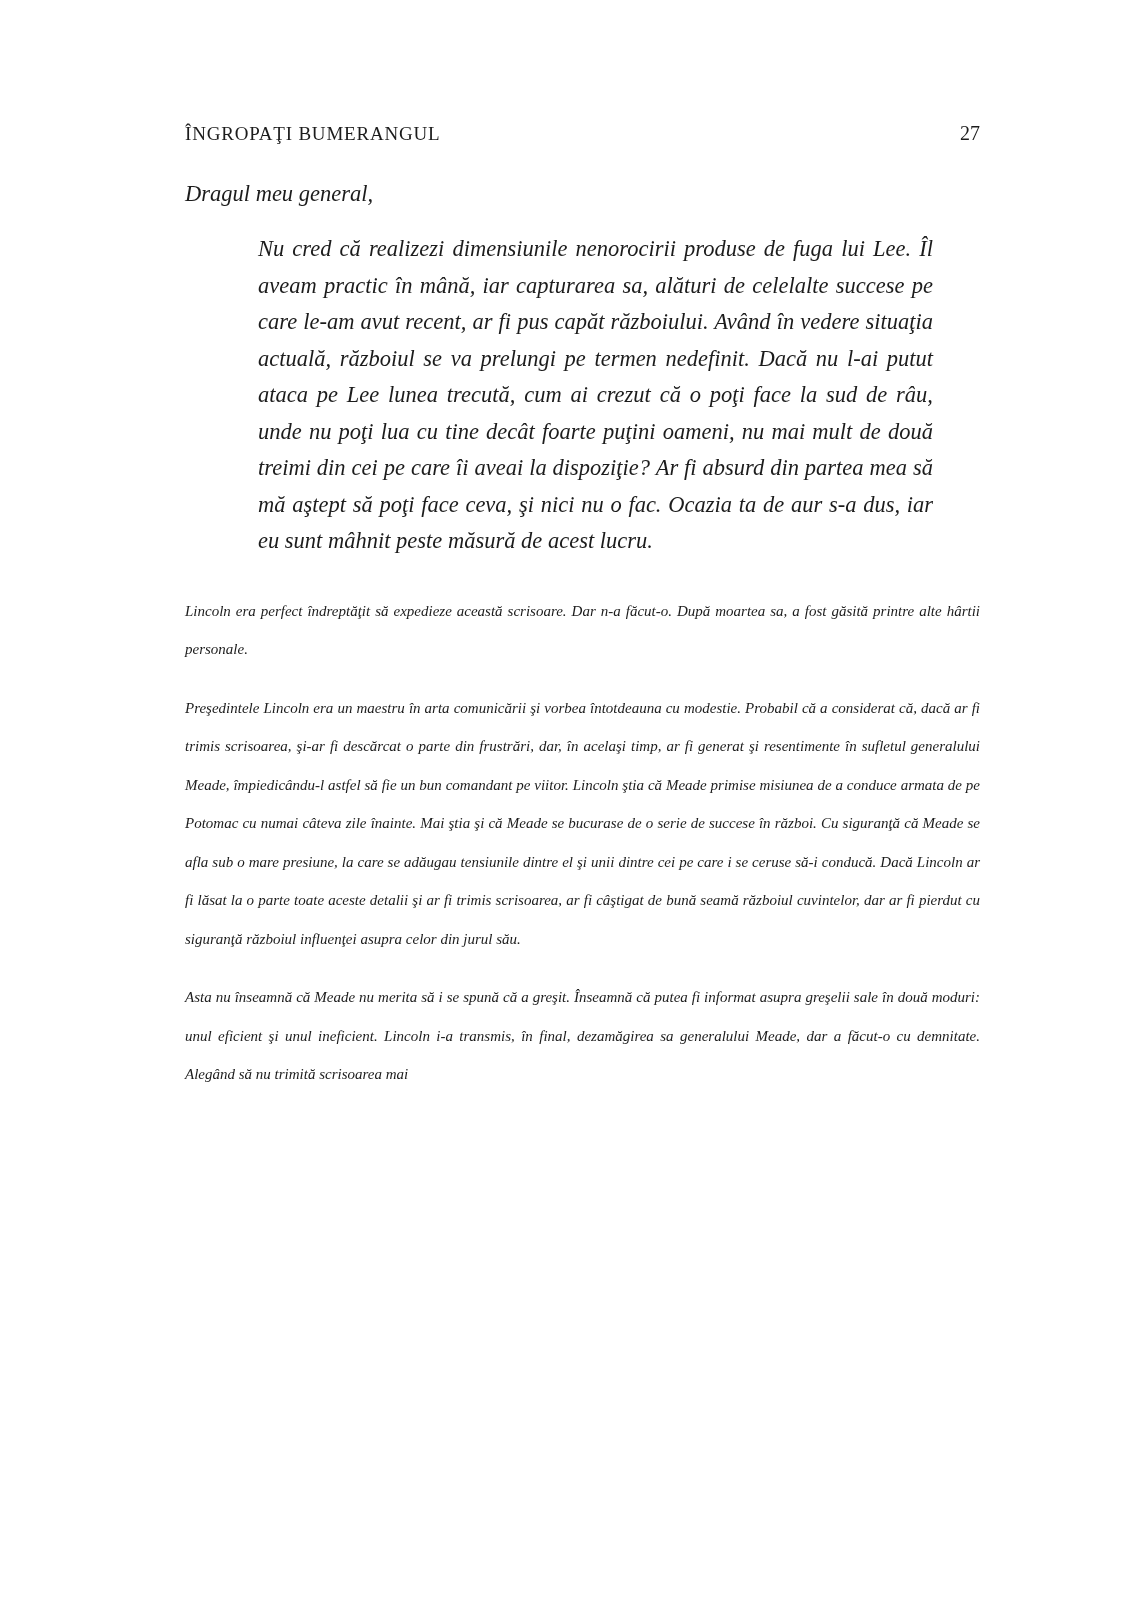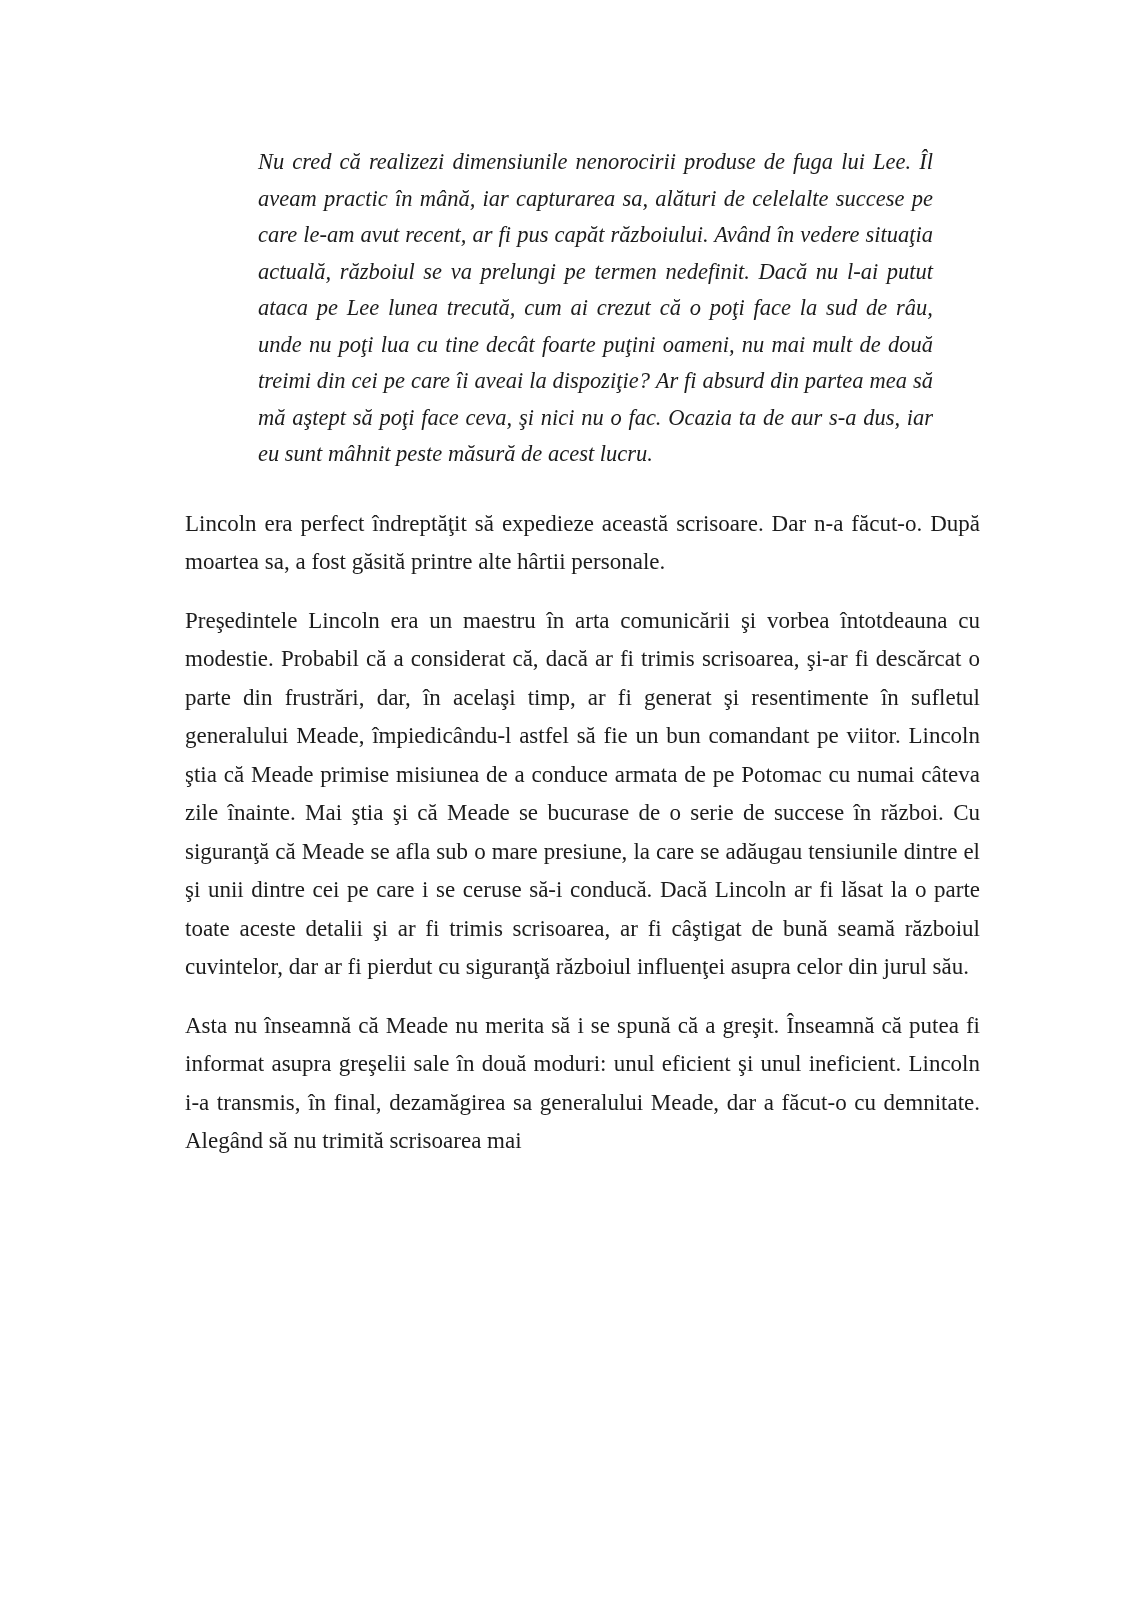--- a/index.html
+++ b/index.html
@@ -37,32 +37,38 @@
       margin: 34px 0 16px 0;
     }
     .letter-quote {
       font-style: italic;
       font-size: 22.5px;
       line-height: 36.5px;
       text-align: justify;
       margin: 22px 47px 32px 73px;
     }
     .body-para {
-      font-size: 23px;
+      font-size: 15px;
       line-height: 38.5px;
       text-align: justify;
       margin: 0 0 20px 0;
+      font-style: italic;
     }
   </style>
 </head>
 <body>
 
 <div class="page">
 
+  <div class="header">
+    <span class="running-title">ÎNGROPAŢI BUMERANGUL</span>
+    <span class="page-number">27</span>
+  </div>
 
+  <p class="salutation">Dragul meu general,</p>
 
   <blockquote class="letter-quote">Nu cred că realizezi dimensiunile nenorocirii produse de fuga lui Lee. Îl aveam practic în mână, iar capturarea sa, alături de celelalte succese pe care le-am avut recent, ar fi pus capăt războiului. Având în vedere situaţia actuală, războiul se va prelungi pe termen nedefinit. Dacă nu l-ai putut ataca pe Lee lunea trecută, cum ai crezut că o poţi face la sud de râu, unde nu poţi lua cu tine decât foarte puţini oameni, nu mai mult de două treimi din cei pe care îi aveai la dispoziţie? Ar fi absurd din partea mea să mă aştept să poţi face ceva, şi nici nu o fac. Ocazia ta de aur s-a dus, iar eu sunt mâhnit peste măsură de acest lucru.</blockquote>
 
   <p class="body-para">Lincoln era perfect îndreptăţit să expedieze această scrisoare. Dar n-a făcut-o. După moartea sa, a fost găsită printre alte hârtii personale.</p>
 
 
   <p class="body-para">Preşedintele Lincoln era un maestru în arta comunicării şi vorbea întotdeauna cu modestie. Probabil că a considerat că, dacă ar fi trimis scrisoarea, şi-ar fi descărcat o parte din frustrări, dar, în acelaşi timp, ar fi generat şi resentimente în sufletul generalului Meade, împiedicându-l astfel să fie un bun comandant pe viitor. Lincoln ştia că Meade primise misiunea de a conduce armata de pe Potomac cu numai câteva zile înainte. Mai ştia şi că Meade se bucurase de o serie de succese în război. Cu siguranţă că Meade se afla sub o mare presiune, la care se adăugau tensiunile dintre el şi unii dintre cei pe care i se ceruse să-i conducă. Dacă Lincoln ar fi lăsat la o parte toate aceste detalii şi ar fi trimis scrisoarea, ar fi câştigat de bună seamă războiul cuvintelor, dar ar fi pierdut cu siguranţă războiul influenţei asupra celor din jurul său.</p>
 
   <p class="body-para">Asta nu înseamnă că Meade nu merita să i se spună că a greşit. Înseamnă că putea fi informat asupra greşelii sale în două moduri: unul eficient şi unul ineficient. Lincoln i-a transmis, în final, dezamăgirea sa generalului Meade, dar a făcut-o cu demnitate. Alegând să nu trimită scrisoarea mai</p>
 

